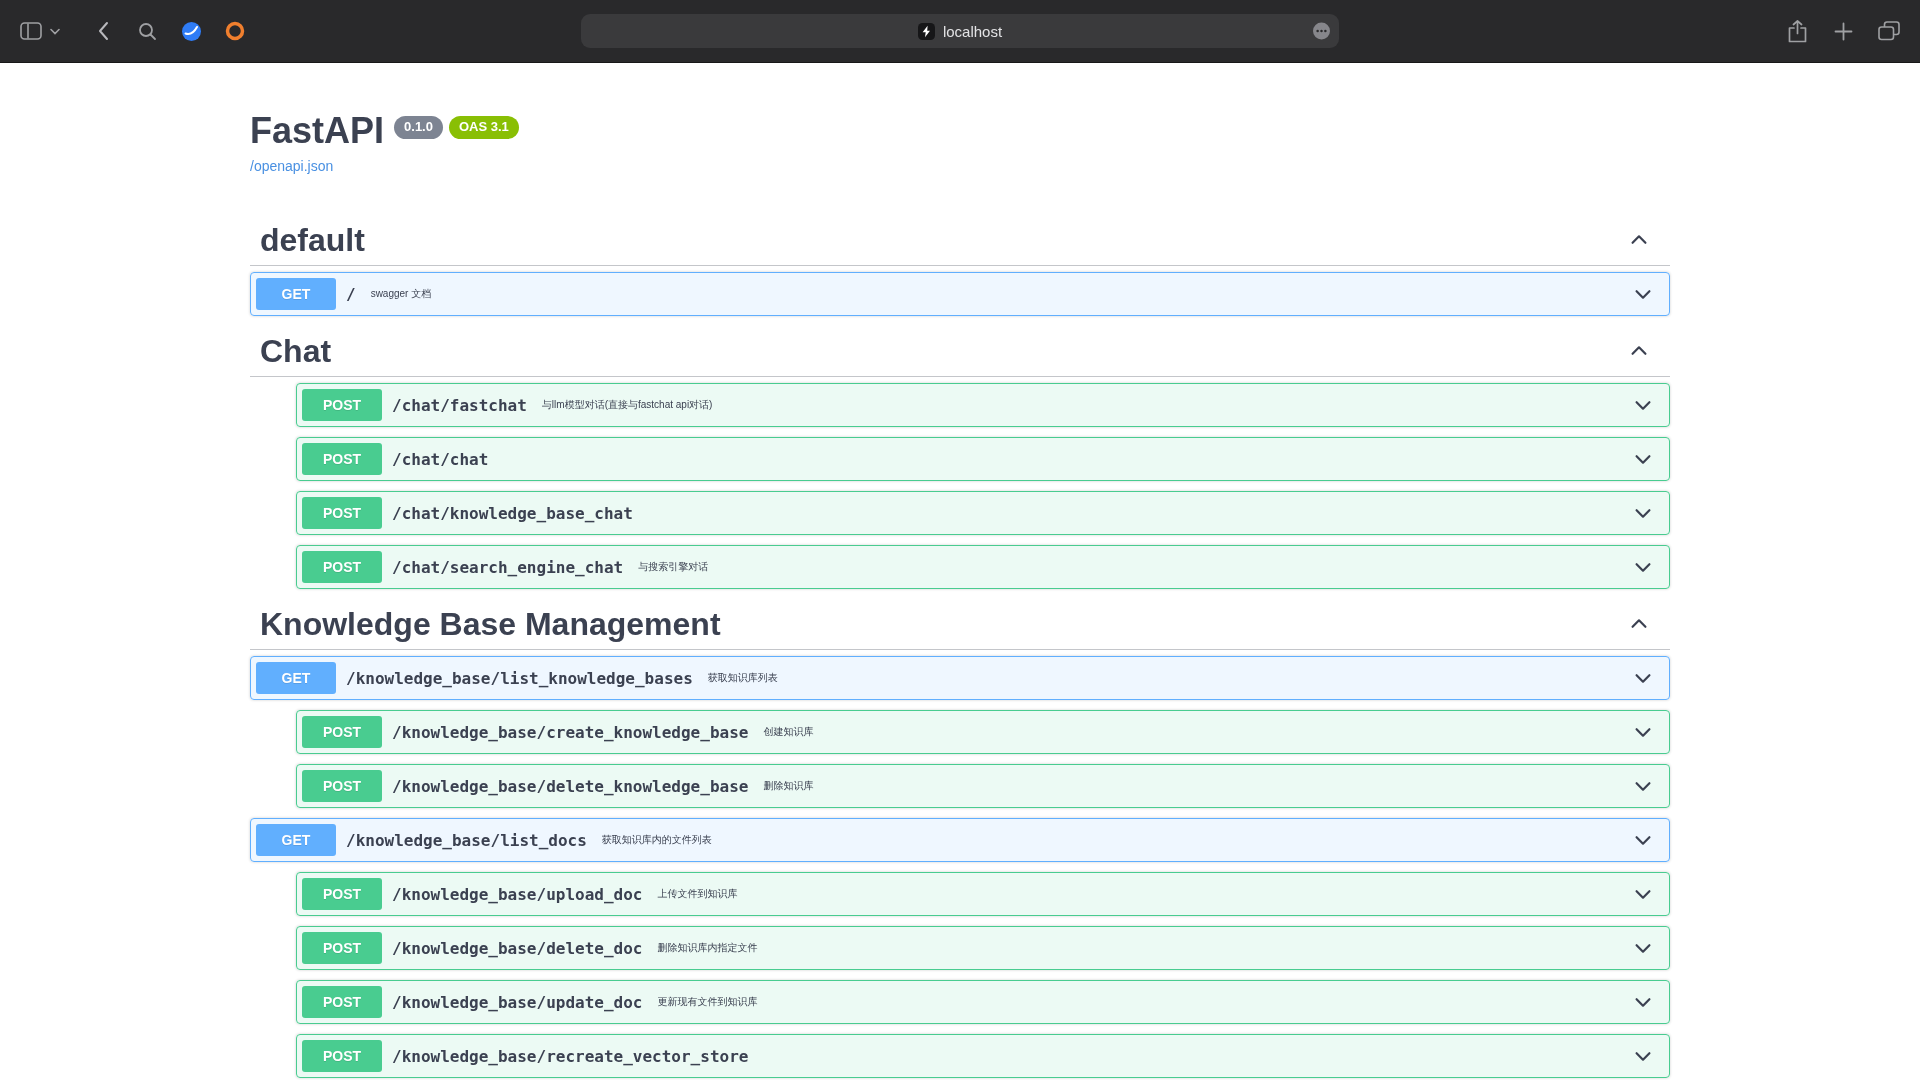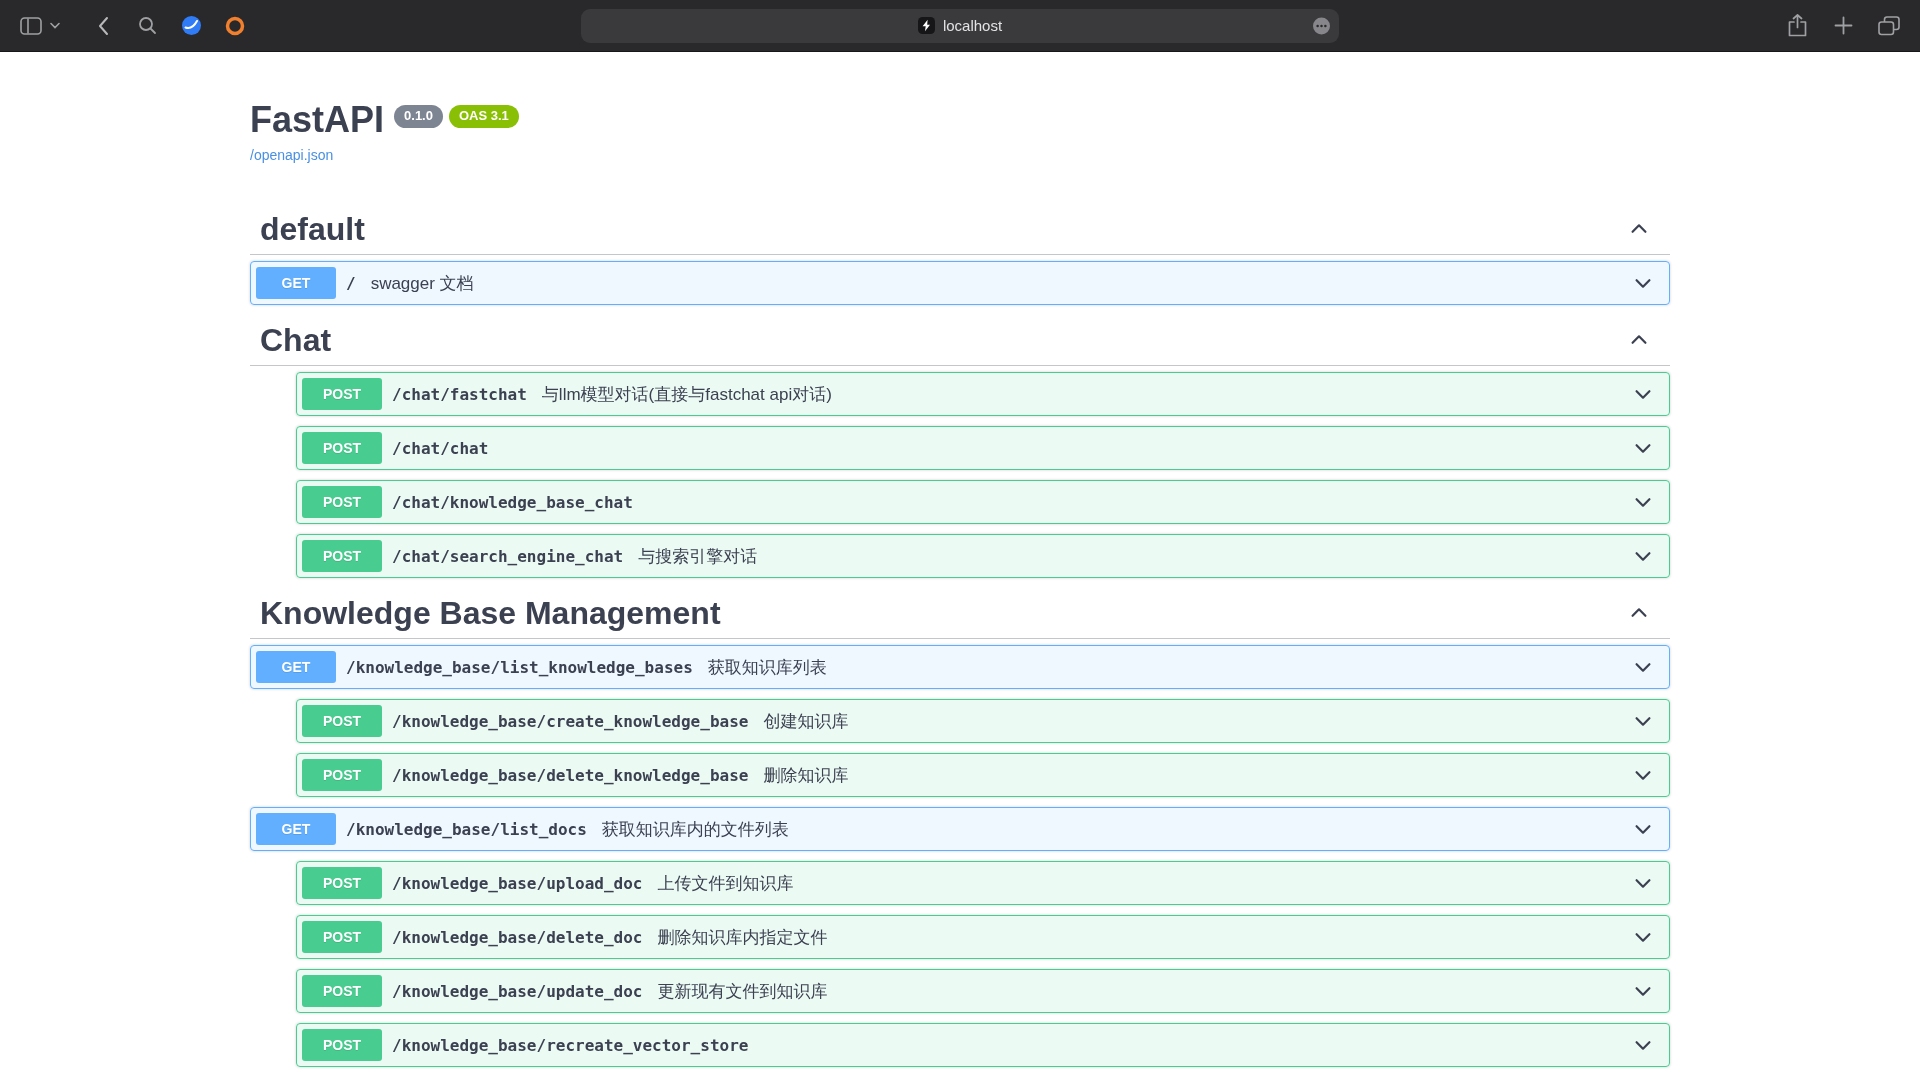--- a/index.html
+++ b/index.html
@@ -6,21 +6,21 @@
   html, body { width: 1920px; height: 1080px; overflow: hidden; }
   body {
     font-family: "Liberation Sans", sans-serif;
     background: #ffffff;
     color: #3b4151;
   }
 
   
   .browser-bar {
     position: relative;
-    height: 52px;
+    height: 63px;
     background: #29292b;
     border-bottom: 1px solid #171718;
     display: flex;
     align-items: center;
     padding: 0 18px;
   }
   .tb-group { display: flex; align-items: center; gap: 20px; }
   .tb-group.left { gap: 18px; }
   .tb-btn {
     display: inline-flex;
@@ -136,21 +136,21 @@
   .op-post .method-badge { background: #49cc90; }
   .op-path {
     font-family: "DejaVu Sans Mono", monospace;
     font-size: 16px;
     font-weight: 700;
     color: #3b4151;
     padding: 0 10px;
     white-space: nowrap;
   }
   .op-desc {
-    font-size: 17px;
+    font-size: 10px;
     color: #3b4151;
     flex: 1;
     margin-left: 5px;
     overflow: hidden;
     text-overflow: ellipsis;
     white-space: nowrap;
   }
   .op-arrow { margin-left: auto; margin-right: 10px; display: inline-flex; cursor: pointer; }
 </style>
 </head>

